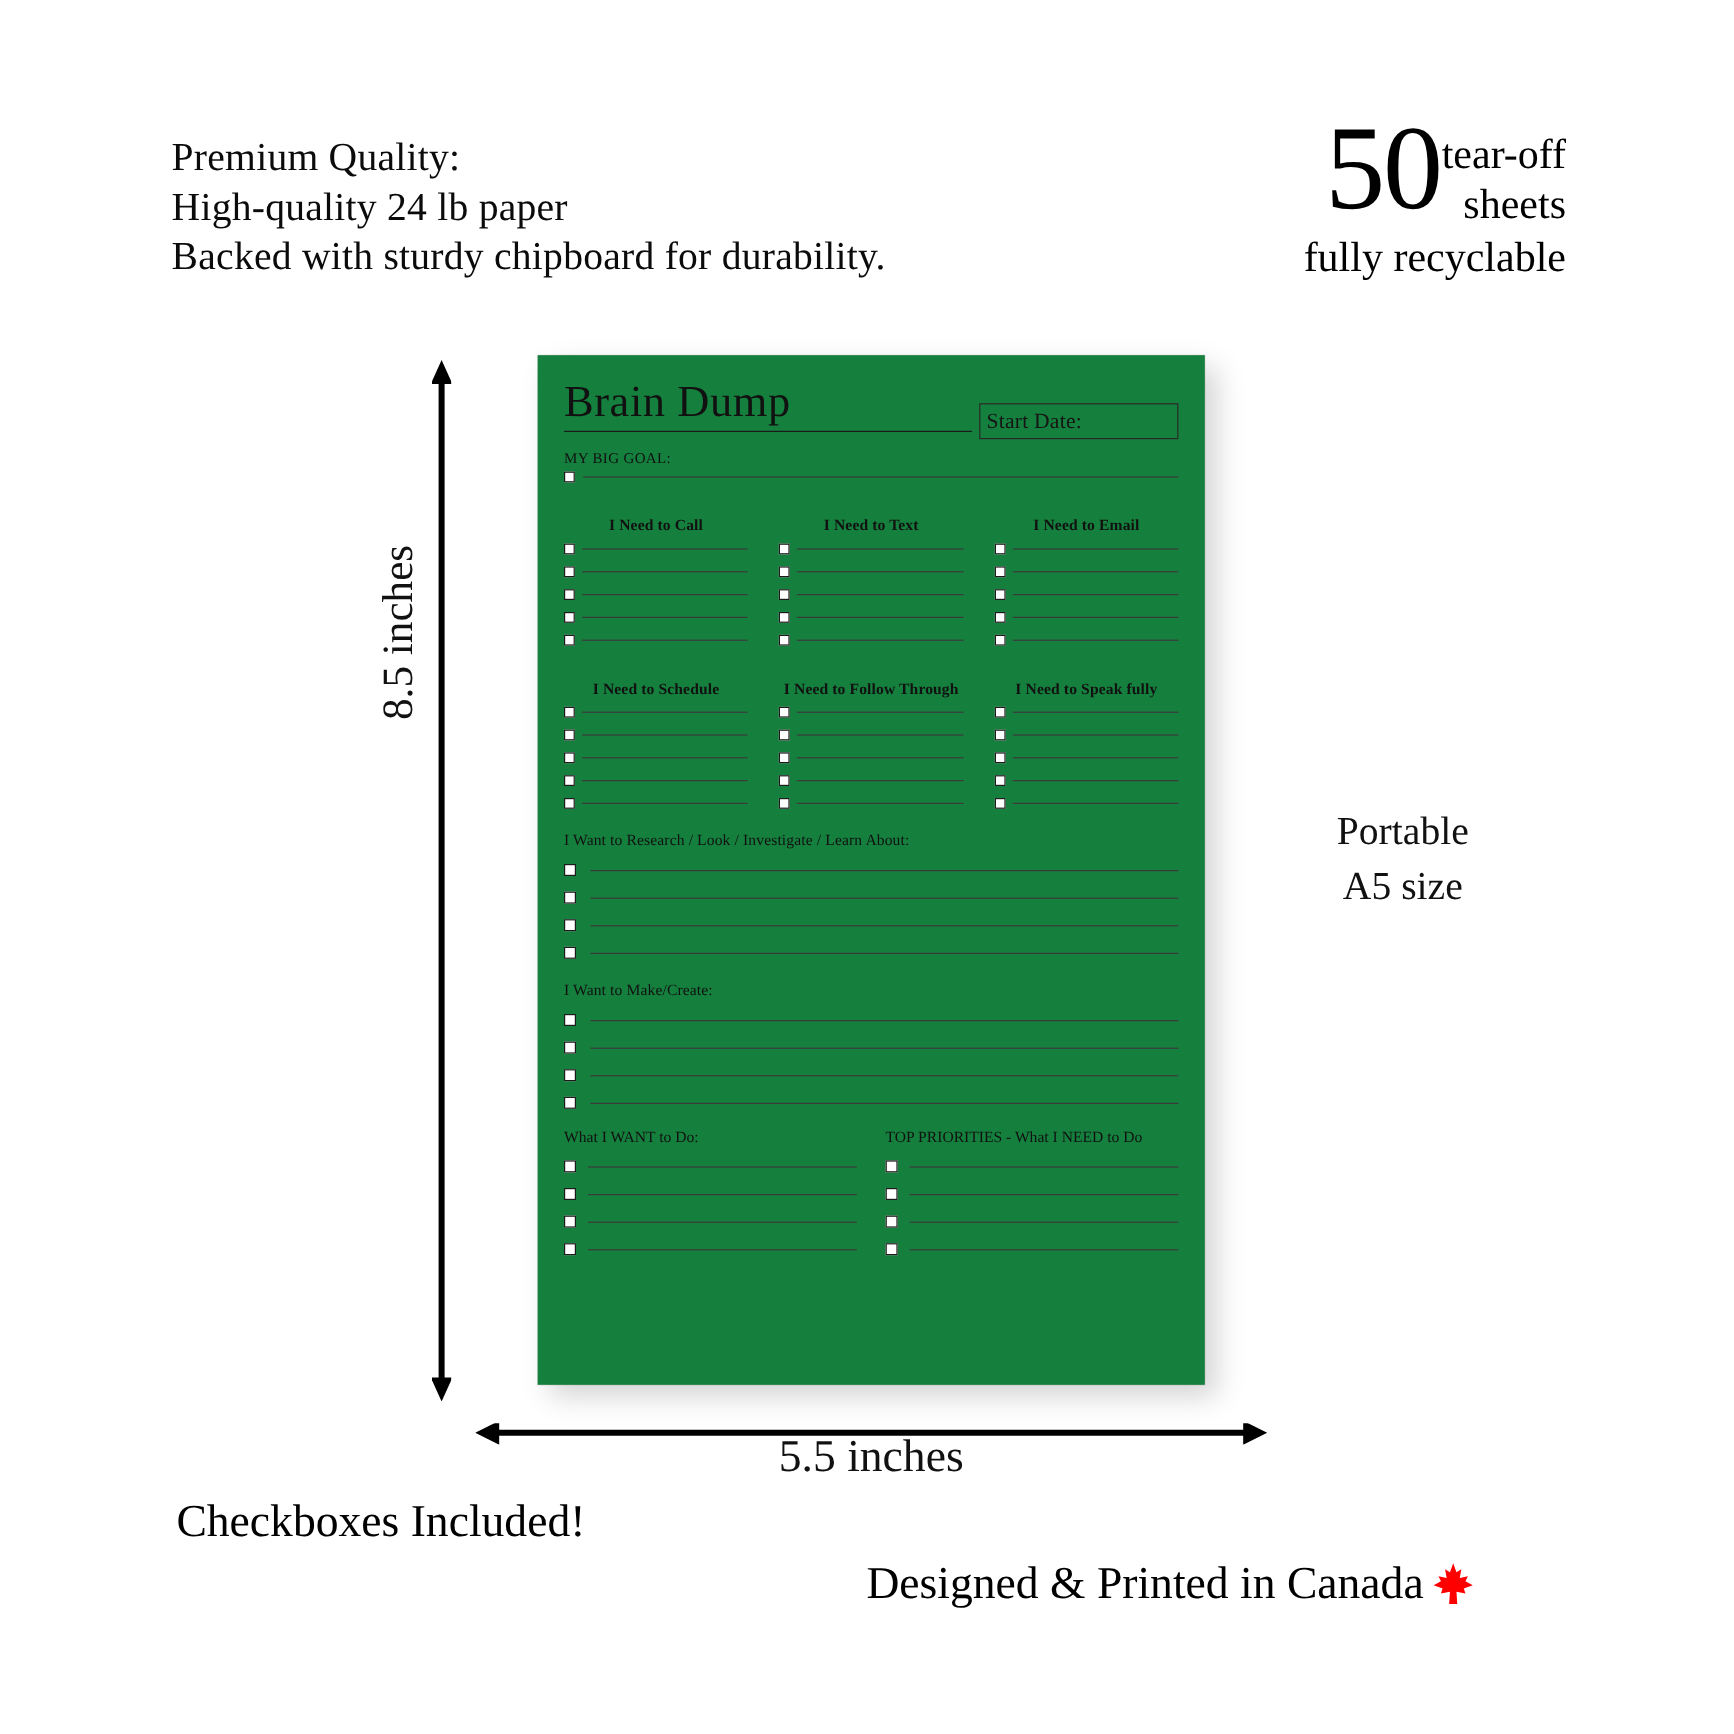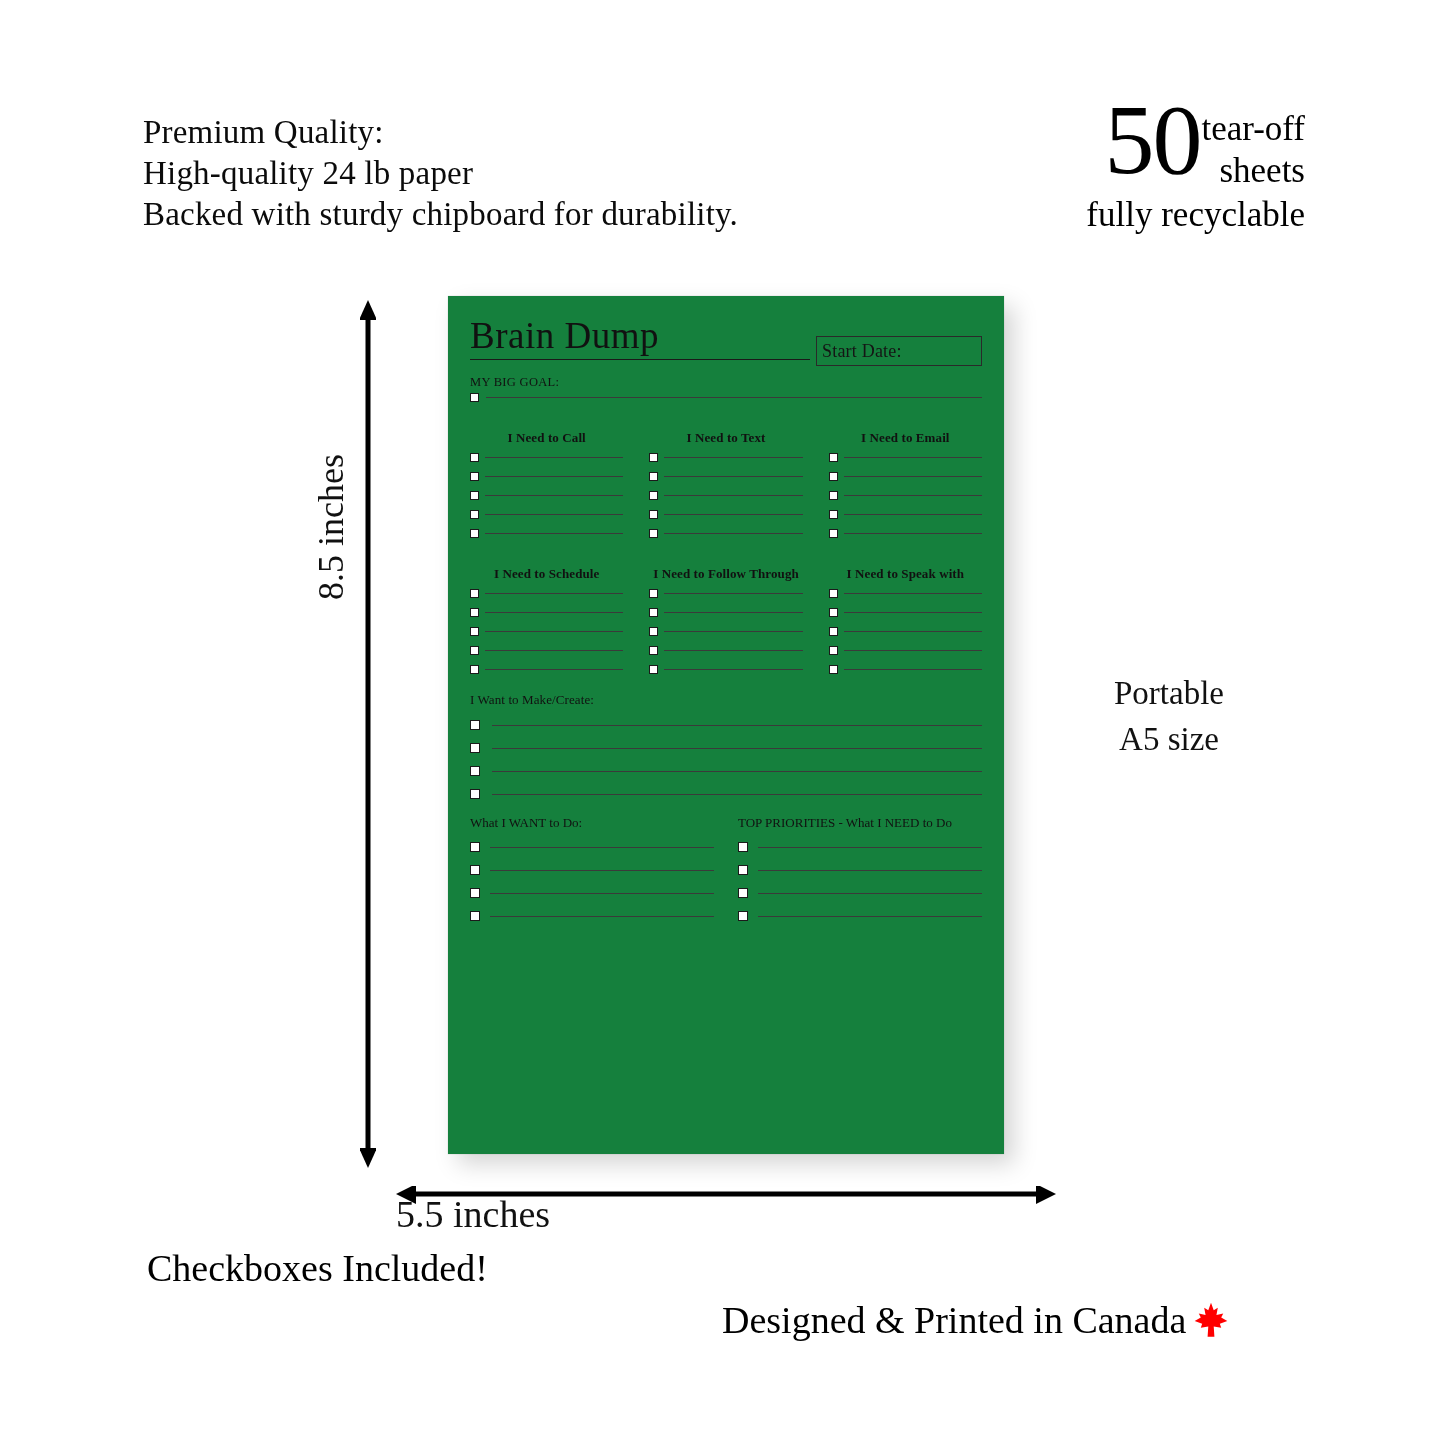--- a/index.html
+++ b/index.html
@@ -60,21 +60,21 @@
   .v-arrow { position: absolute; left: 360px; top: 300px; width: 16px; height: 868px; }
   .h-arrow { position: absolute; left: 396px; top: 1186px; width: 660px; height: 18px; }
   .v-label {
     position: absolute; left: 310px; top: 600px;
     font-size: 36px; color: #111;
     transform: rotate(-90deg); transform-origin: left top;
     white-space: nowrap;
   }
   .h-label {
     position: absolute; left: 396px; top: 1192px; width: 660px;
-    font-size: 38px; color: #111;
+    text-align: center; font-size: 38px; color: #111;
   }
 
   
   .sheet {
     position: absolute; left: 448px; top: 296px;
     width: 556px; height: 858px;
     background: #15803d;
     box-shadow: 10px 10px 22px rgba(0,0,0,.17), 0 0 1px rgba(0,0,0,.25);
     padding: 18px 22px 10px 22px;
   }
@@ -308,21 +308,21 @@
             <div class="line-row">
               <span class="cb "></span>
               <span class="rule"></span>
             </div>
             <div class="line-row">
               <span class="cb "></span>
               <span class="rule"></span>
             </div>
           </div>
           <div class="col">
-            <div class="col-head">I Need to Speak with</div>
+            <div class="col-head">I Need to Speak fully</div>
             <div class="line-row">
               <span class="cb "></span>
               <span class="rule"></span>
             </div>
             <div class="line-row">
               <span class="cb "></span>
               <span class="rule"></span>
             </div>
             <div class="line-row">
               <span class="cb "></span>
@@ -333,20 +333,39 @@
               <span class="rule"></span>
             </div>
             <div class="line-row">
               <span class="cb "></span>
               <span class="rule"></span>
             </div>
           </div>
         </div>
 
       <div id="wide-sections">
+          <div class="wide-sec">
+            <div class="wide-head">I Want to Research / Look / Investigate / Learn About:</div>
+            <div class="wide-row">
+              <span class="cb cb-lg"></span>
+              <span class="rule"></span>
+            </div>
+            <div class="wide-row">
+              <span class="cb cb-lg"></span>
+              <span class="rule"></span>
+            </div>
+            <div class="wide-row">
+              <span class="cb cb-lg"></span>
+              <span class="rule"></span>
+            </div>
+            <div class="wide-row">
+              <span class="cb cb-lg"></span>
+              <span class="rule"></span>
+            </div>
+          </div>
           <div class="wide-sec">
             <div class="wide-head">I Want to Make/Create:</div>
             <div class="wide-row">
               <span class="cb cb-lg"></span>
               <span class="rule"></span>
             </div>
             <div class="wide-row">
               <span class="cb cb-lg"></span>
               <span class="rule"></span>
             </div>

